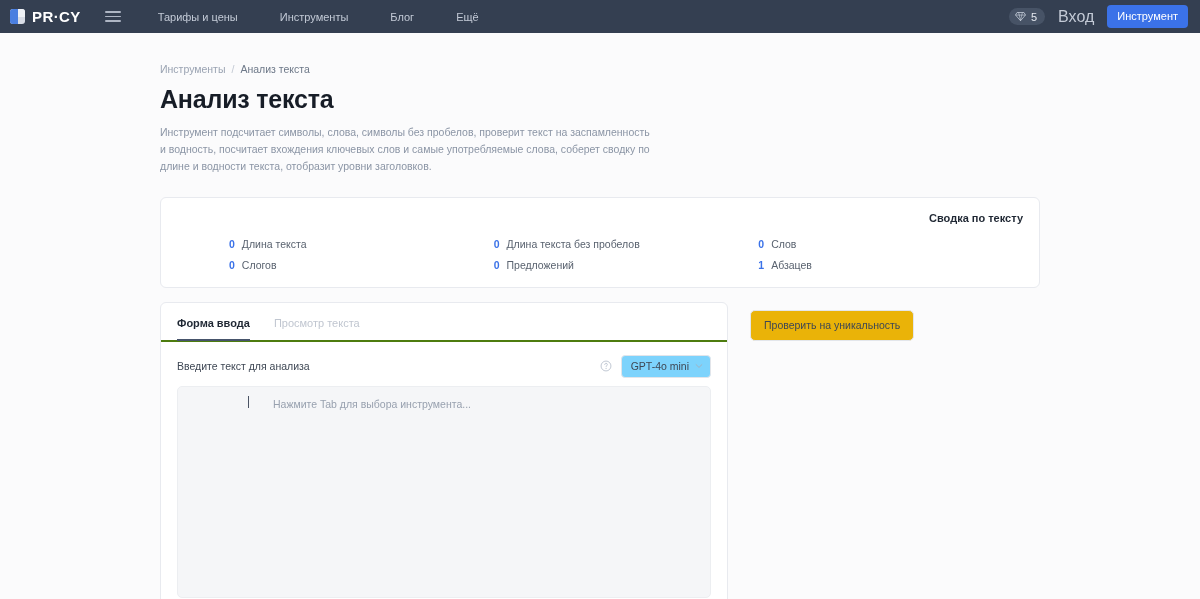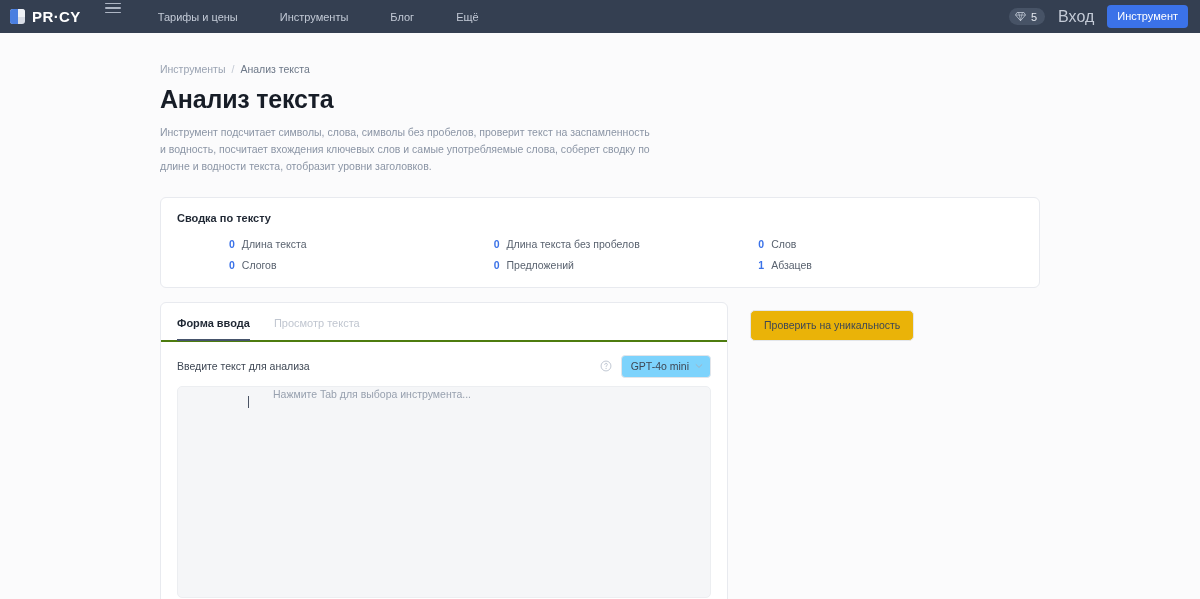--- a/index.html
+++ b/index.html
@@ -13,20 +13,21 @@
     font-family: "Liberation Sans", "DejaVu Sans", sans-serif;
     color: #1f2733;
     -webkit-font-smoothing: antialiased;
   }
 
   
   .topbar {
     height: 33px;
     background: #343f51;
     display: flex;
+    align-items: center;
     padding: 0 12px 0 10px;
     position: relative;
   }
   .logo-wrap {
     display: flex;
     align-items: center;
     gap: 7px;
     cursor: pointer;
   }
   .logo-mark {
@@ -163,20 +164,21 @@
     color: #8b95a5;
     max-width: 490px;
     margin: 0;
   }
 
   
   .card {
     background: #fff;
     border: 1px solid #e8eaef;
     border-radius: 6px;
+    text-align: right;
   }
   .summary-card {
     margin-top: 22px;
     padding: 14px 16px 16px;
   }
   .summary-title {
     font-size: 11px;
     font-weight: bold;
     color: #1f2733;
     margin-bottom: 14px;
@@ -281,21 +283,21 @@
     position: absolute;
     left: 70px;
     top: 9px;
     width: 1px;
     height: 12px;
     background: #4a5364;
   }
   .textarea-ph {
     position: absolute;
     left: 73px;
-    top: 1px;
+    top: 11px;
     font-size: 10.5px;
     color: #98a1af;
     white-space: nowrap;
     padding-left: 22px;
   }
   .side-col {
     padding-top: 8px;
   }
   .uniq-btn {
     background: #eab308;

